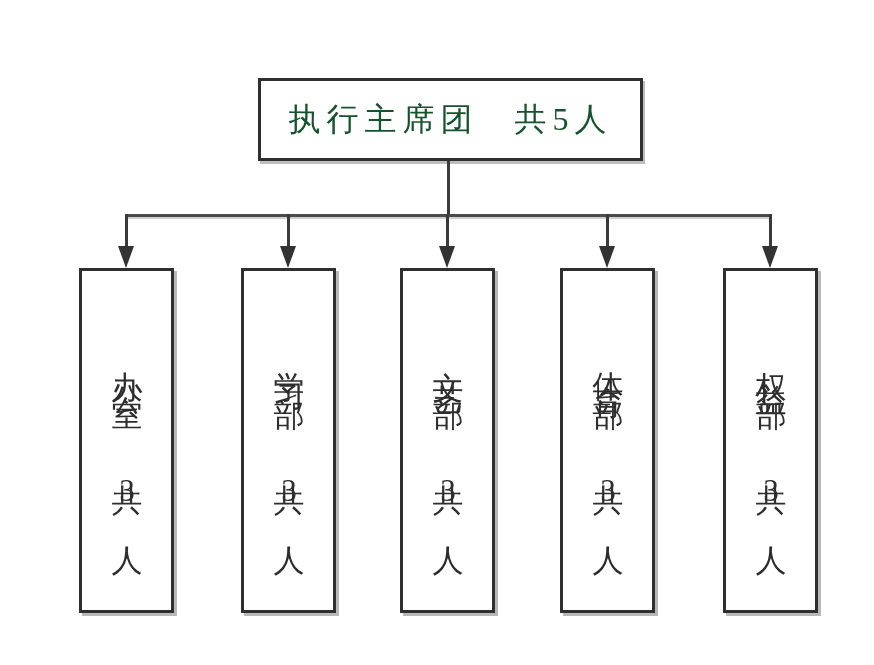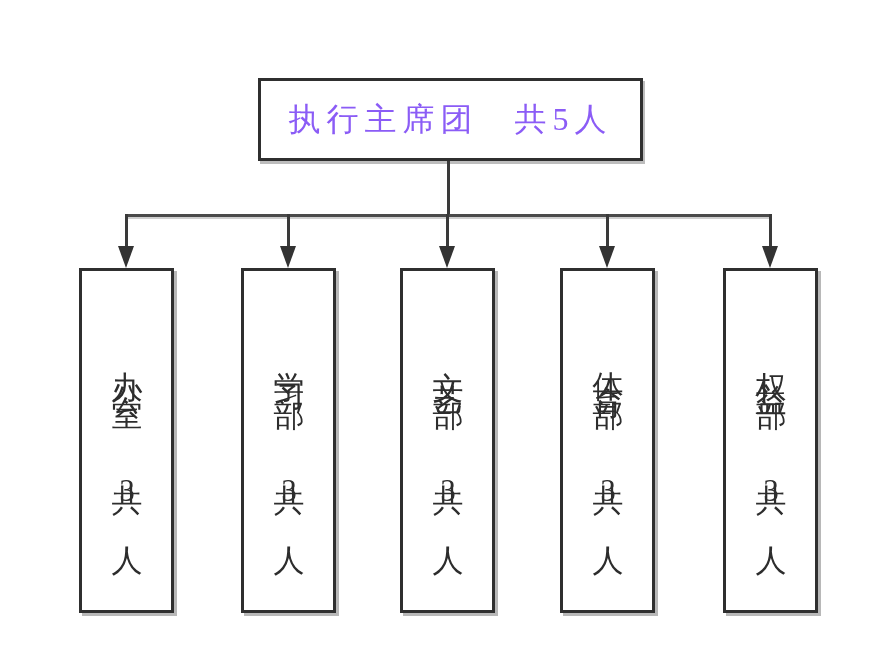--- a/index.html
+++ b/index.html
@@ -25,21 +25,21 @@
     box-sizing: border-box;
     border: 3px solid #2f2f2f;
     background: #ffffff;
     box-shadow: 2px 3px 0 0 #bdbdbd;
     display: flex;
     align-items: center;
     justify-content: center;
   }
   .root-label {
     font-size: 32px;
-    color: #8b5cf6;
+    color: #14532d;
     letter-spacing: 6px;
     word-spacing: 22px;
     white-space: nowrap;
   }
   
   .line {
     position: absolute;
     background: #3a3a3a;
   }
   .root-stem {

